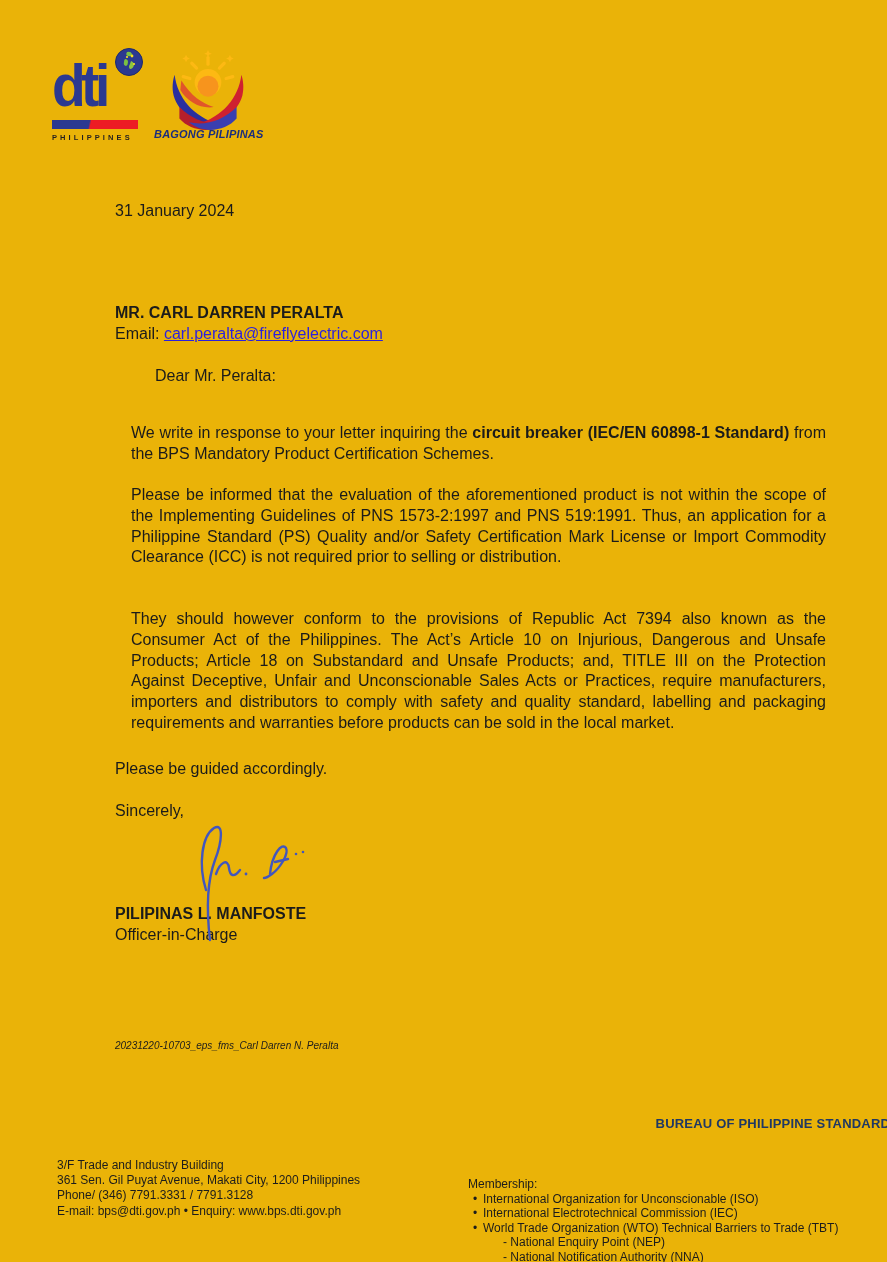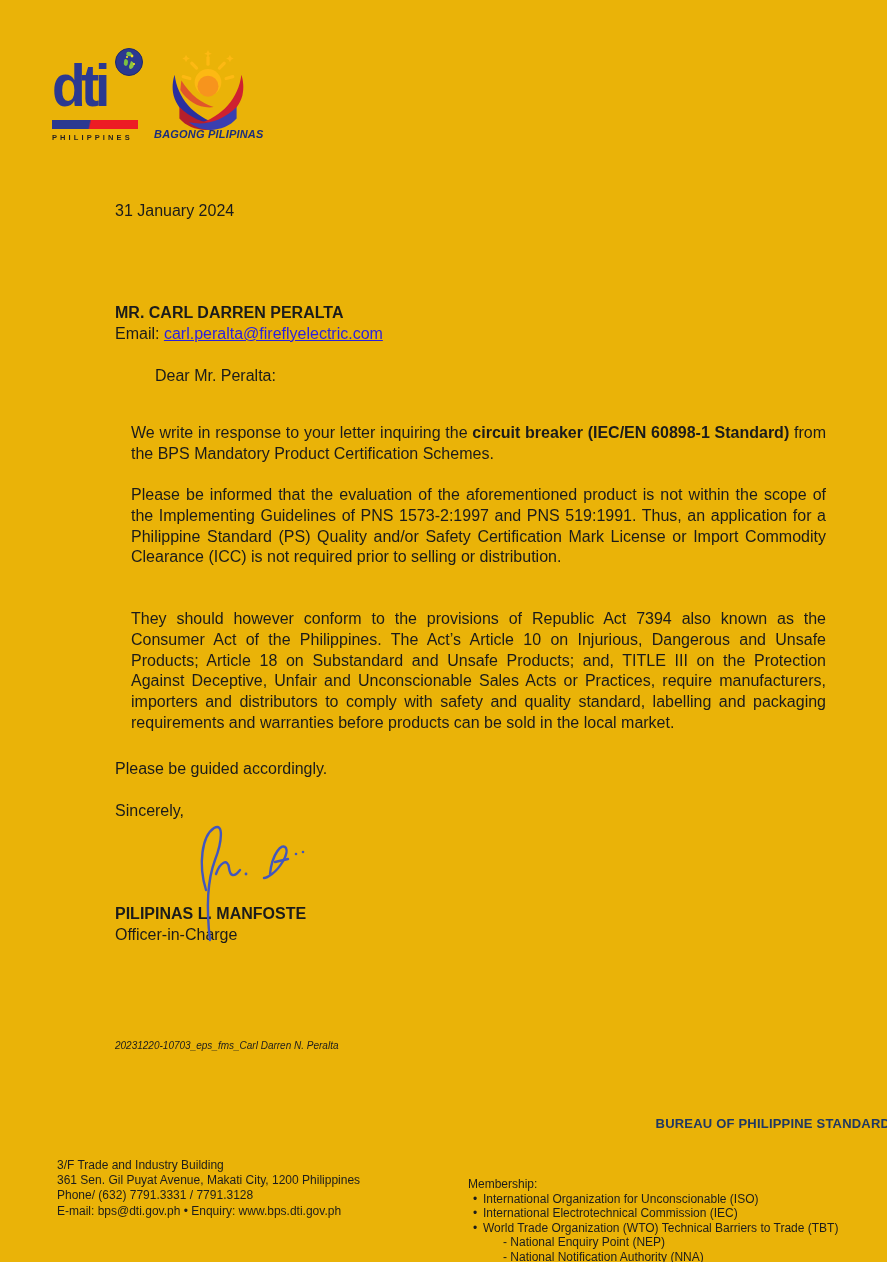--- a/index.html
+++ b/index.html
@@ -170,21 +170,21 @@
   <div class="abs body-text signatory-name">PILIPINAS L. MANFOSTE</div>
   <div class="abs body-text signatory-title">Officer-in-Charge</div>
 
   <div class="abs ref-line">20231220-10703_eps_fms_Carl Darren N. Peralta</div>
 
   <div class="abs bureau-title">BUREAU OF PHILIPPINE STANDARDS</div>
 
   <div class="abs footer-text address-col">
     <div>3/F Trade and Industry Building</div>
     <div>361 Sen. Gil Puyat Avenue, Makati City, 1200 Philippines</div>
-    <div>Phone/ (632) 7791.3331 / 7791.3128</div>
+    <div>Phone/ (346) 7791.3331 / 7791.3128</div>
     <div>E-mail: bps@dti.gov.ph  • Enquiry: www.bps.dti.gov.ph</div>
   </div>
 
   <div class="abs footer-text membership-col">
     <div>Membership:</div>
     <div class="m-row">
       <span class="m-bullet">•</span>
       <span>International Organization for Unconscionable (ISO)</span>
     </div>
     <div class="m-row">

